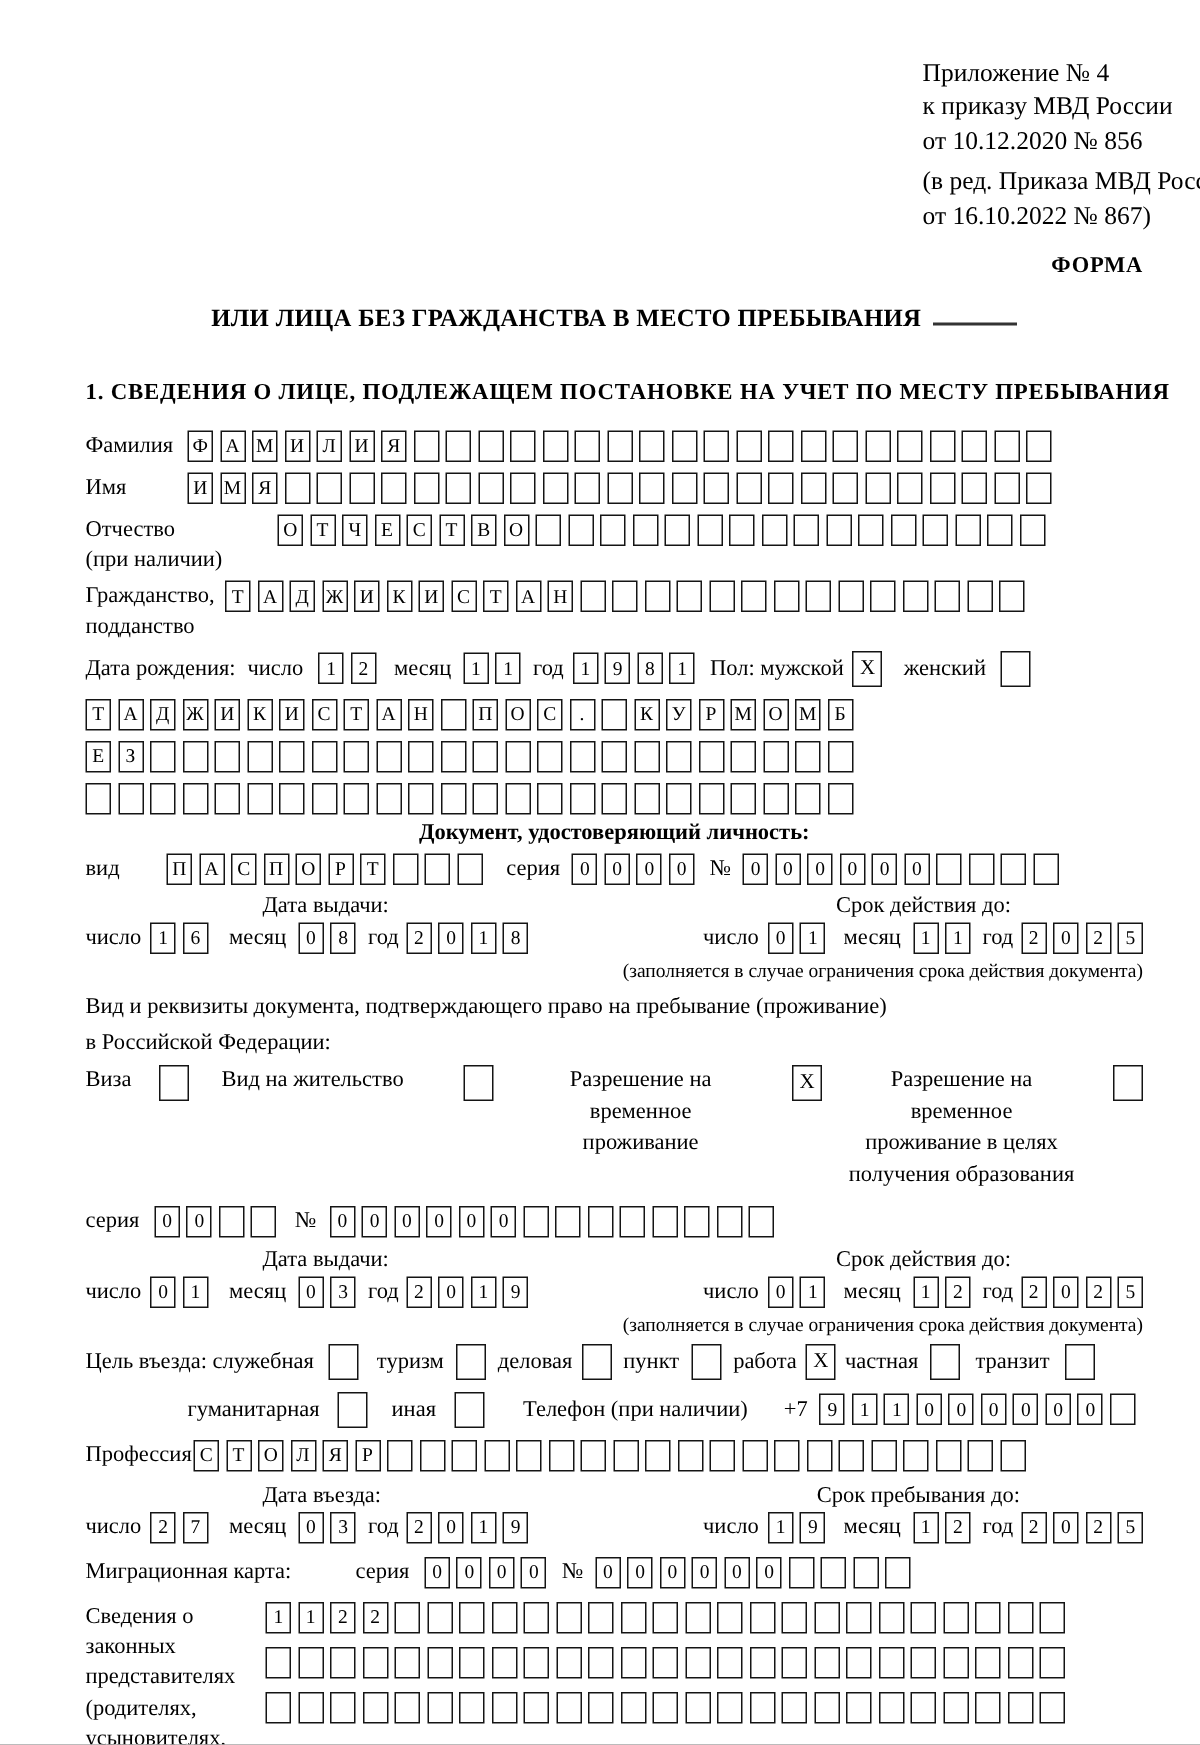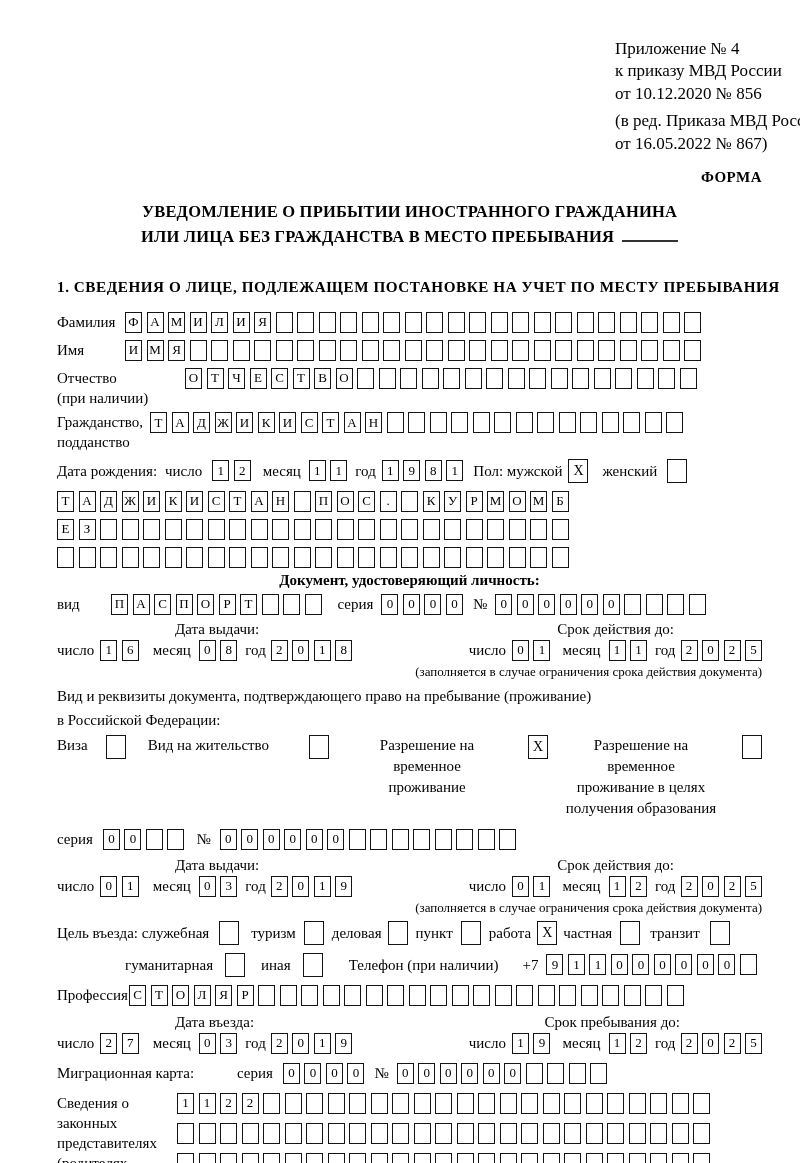--- a/index.html
+++ b/index.html
@@ -36,28 +36,27 @@
 <body>
 
 <div class="page">
 
   <div class="annex">
     <div>Приложение № 4</div>
     <div>к приказу МВД России</div>
     <div>от 10.12.2020 № 856</div>
     <div class="annex-note">
       <div>(в ред. Приказа МВД России</div>
-      <div>от 16.05.2022 № 867)</div>
+      <div>от 16.10.2022 № 867)</div>
     </div>
   </div>
 
   <div class="forma">ФОРМА</div>
 
   <div class="title">
-    <div>УВЕДОМЛЕНИЕ О ПРИБЫТИИ ИНОСТРАННОГО ГРАЖДАНИНА</div>
     <div>
       <span>ИЛИ ЛИЦА БЕЗ ГРАЖДАНСТВА В МЕСТО ПРЕБЫВАНИЯ</span><span class="blank-line"></span>
     </div>
   </div>
 
   <div class="sec-head">1. СВЕДЕНИЯ О ЛИЦЕ, ПОДЛЕЖАЩЕМ ПОСТАНОВКЕ НА УЧЕТ ПО МЕСТУ ПРЕБЫВАНИЯ</div>
 
   <div class="row" style="margin-top:16px;">
     <span class="lbl w68">Фамилия</span>
     <span class="cells">

